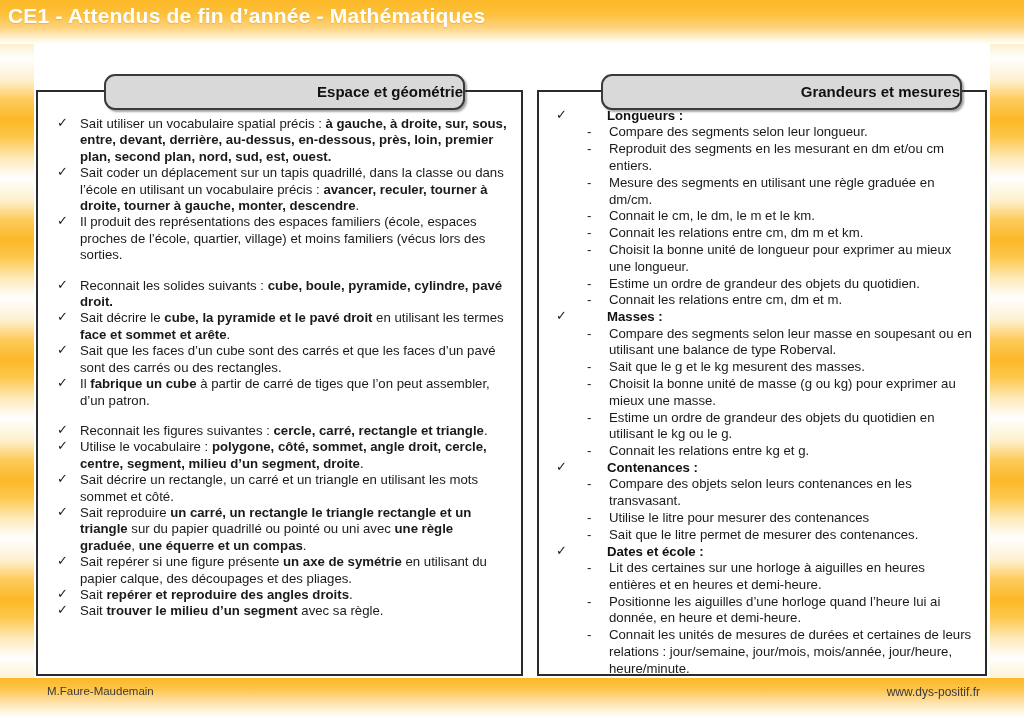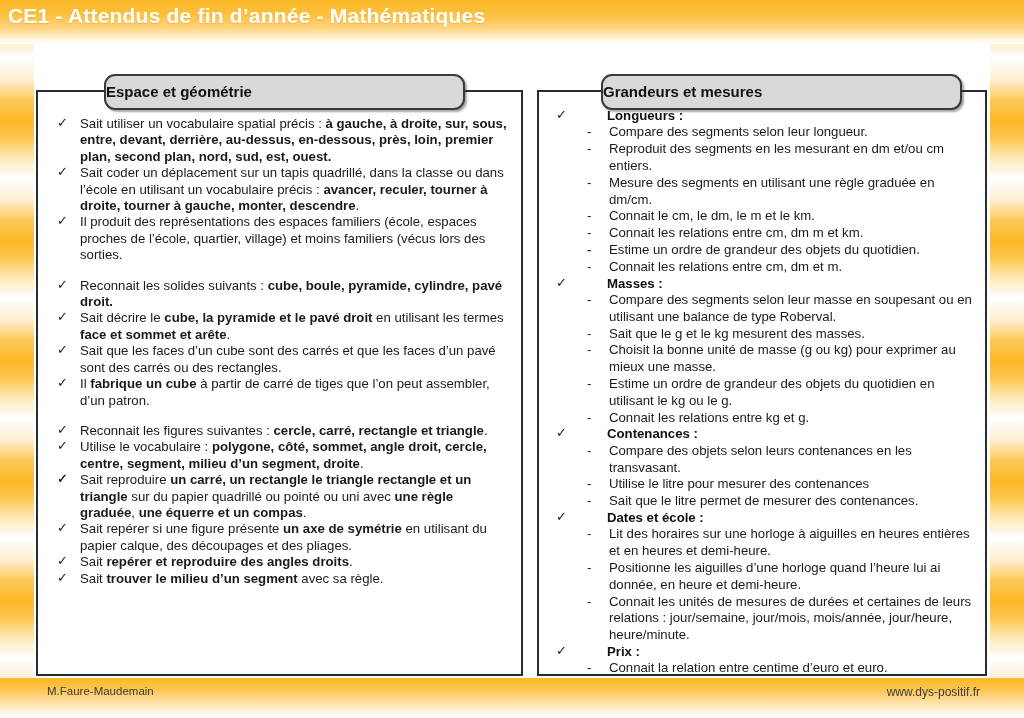--- a/index.html
+++ b/index.html
@@ -119,21 +119,21 @@
     padding: 16px 10px 8px 8px;
   }
 
   
   .panel-title {
     position: absolute;
     box-sizing: border-box;
     background: #d9d9d9;
     border: 2px solid #3a3a3a;
     border-radius: 11px;
-    text-align: left;
+    text-align: right;
     font-size: 15px;
     font-weight: bold;
     color: #111111;
     line-height: 32px;
     height: 36px;
     box-shadow: 2px 2px 2px rgba(60,60,60,0.45);
     z-index: 5;
   }
   #title-left  { left: 104px; top: 74px; width: 361px; }
   #title-right { left: 601px; top: 74px; width: 361px; }
@@ -212,56 +212,56 @@
       <ul class="chk" id="left-list">
           <li><span class="tick">✓</span><span>Sait utiliser un vocabulaire spatial précis : </span><b>à gauche, à droite, sur, sous, entre, devant, derrière, au-dessus, en-dessous, près, loin, premier plan, second plan, nord, sud, est, ouest.</b></li>
           <li><span class="tick">✓</span><span>Sait coder un déplacement sur un tapis quadrillé, dans la classe ou dans l’école en utilisant un vocabulaire précis : </span><b>avancer, reculer, tourner à droite, tourner à gauche, monter, descendre</b><span>.</span></li>
           <li><span class="tick">✓</span><span>Il produit des représentations des espaces familiers (école, espaces proches de l’école, quartier, village) et moins familiers (vécus lors des sorties.</span></li>
           <li class="spaced"><span class="tick">✓</span><span>Reconnait les solides suivants : </span><b>cube, boule, pyramide, cylindre, pavé droit.</b></li>
           <li><span class="tick">✓</span><span>Sait décrire le </span><b>cube, la pyramide et le pavé droit</b><span> en utilisant les termes </span><b>face et sommet et arête</b><span>.</span></li>
           <li><span class="tick">✓</span><span>Sait que les faces d’un cube sont des carrés et que les faces d’un pavé sont des carrés ou des rectangles.</span></li>
           <li><span class="tick">✓</span><span>Il </span><b>fabrique un cube</b><span> à partir de carré de tiges que l’on peut assembler, d’un patron.</span></li>
           <li class="spaced"><span class="tick">✓</span><span>Reconnait les figures suivantes : </span><b>cercle, carré, rectangle et triangle</b><span>.</span></li>
           <li><span class="tick">✓</span><span>Utilise le vocabulaire : </span><b>polygone, côté, sommet, angle droit, cercle, centre, segment, milieu d’un segment, droite</b><span>.</span></li>
-          <li><span class="tick">✓</span></li>
+          <li><span class="tick">✓</span><span>Sait décrire un rectangle, un carré et un triangle en utilisant les mots sommet et côté.</span></li>
           <li><span class="tick">✓</span><span>Sait reproduire </span><b>un carré, un rectangle le triangle rectangle et un triangle</b><span> sur du papier quadrillé ou pointé ou uni avec </span><b>une règle graduée</b><span>, </span><b>une équerre et un compas</b><span>.</span></li>
           <li><span class="tick">✓</span><span>Sait repérer si une figure présente </span><b>un axe de symétrie</b><span> en utilisant du papier calque, des découpages et des pliages.</span></li>
           <li><span class="tick">✓</span><span>Sait </span><b>repérer et reproduire des angles droits</b><span>.</span></li>
           <li><span class="tick">✓</span><span>Sait </span><b>trouver le milieu d’un segment</b><span> avec sa règle.</span></li>
         </ul>
     </div>
   </div>
 
   <div class="panel" id="panel-right">
     <div class="panel-body">
       <ul class="chk" id="right-list">
           <li><span class="tick">✓</span><span class="grp-label">Longueurs :</span><ul class="dashes">
               <li><span class="dash">-</span><span>Compare des segments selon leur longueur.</span></li>
               <li><span class="dash">-</span><span>Reproduit des segments en les mesurant en dm et/ou cm entiers.</span></li>
               <li><span class="dash">-</span><span>Mesure des segments en utilisant une règle graduée en dm/cm.</span></li>
               <li><span class="dash">-</span><span>Connait le cm, le dm, le m et le km.</span></li>
               <li><span class="dash">-</span><span>Connait les relations entre cm, dm m et km.</span></li>
-              <li><span class="dash">-</span></li>
+              <li><span class="dash">-</span><span>Choisit la bonne unité de longueur pour exprimer au mieux une longueur.</span></li>
               <li><span class="dash">-</span><span>Estime un ordre de grandeur des objets du quotidien.</span></li>
               <li><span class="dash">-</span><span>Connait les relations entre cm, dm et m.</span></li>
             </ul></li>
           <li><span class="tick">✓</span><span class="grp-label">Masses :</span><ul class="dashes">
               <li><span class="dash">-</span><span>Compare des segments selon leur masse en soupesant ou en utilisant une balance de type Roberval.</span></li>
               <li><span class="dash">-</span><span>Sait que le g et le kg mesurent des masses.</span></li>
               <li><span class="dash">-</span><span>Choisit la bonne unité de masse (g ou kg) pour exprimer au mieux une masse.</span></li>
               <li><span class="dash">-</span><span>Estime un ordre de grandeur des objets du quotidien en utilisant le kg ou le g.</span></li>
               <li><span class="dash">-</span><span>Connait les relations entre kg et g.</span></li>
             </ul></li>
           <li><span class="tick">✓</span><span class="grp-label">Contenances :</span><ul class="dashes">
               <li><span class="dash">-</span><span>Compare des objets selon leurs contenances en les transvasant.</span></li>
               <li><span class="dash">-</span><span>Utilise le litre pour mesurer des contenances</span></li>
               <li><span class="dash">-</span><span>Sait que le litre permet de mesurer des contenances.</span></li>
             </ul></li>
           <li><span class="tick">✓</span><span class="grp-label">Dates et école :</span><ul class="dashes">
-              <li><span class="dash">-</span><span>Lit des horaires sur une horloge à aiguilles en heures entières et en heures et demi-heure.</span></li>
+              <li><span class="dash">-</span><span>Lit des certaines sur une horloge à aiguilles en heures entières et en heures et demi-heure.</span></li>
               <li><span class="dash">-</span><span>Positionne les aiguilles d’une horloge quand l’heure lui ai donnée, en heure et demi-heure.</span></li>
               <li><span class="dash">-</span><span>Connait les unités de mesures de durées et certaines de leurs relations : jour/semaine, jour/mois, mois/année, jour/heure, heure/minute.</span></li>
             </ul></li>
           <li><span class="tick">✓</span><span class="grp-label">Prix :</span><ul class="dashes">
               <li><span class="dash">-</span><span>Connait la relation entre centime d’euro et euro.</span></li>
             </ul></li>
         </ul>
     </div>
   </div>
 

